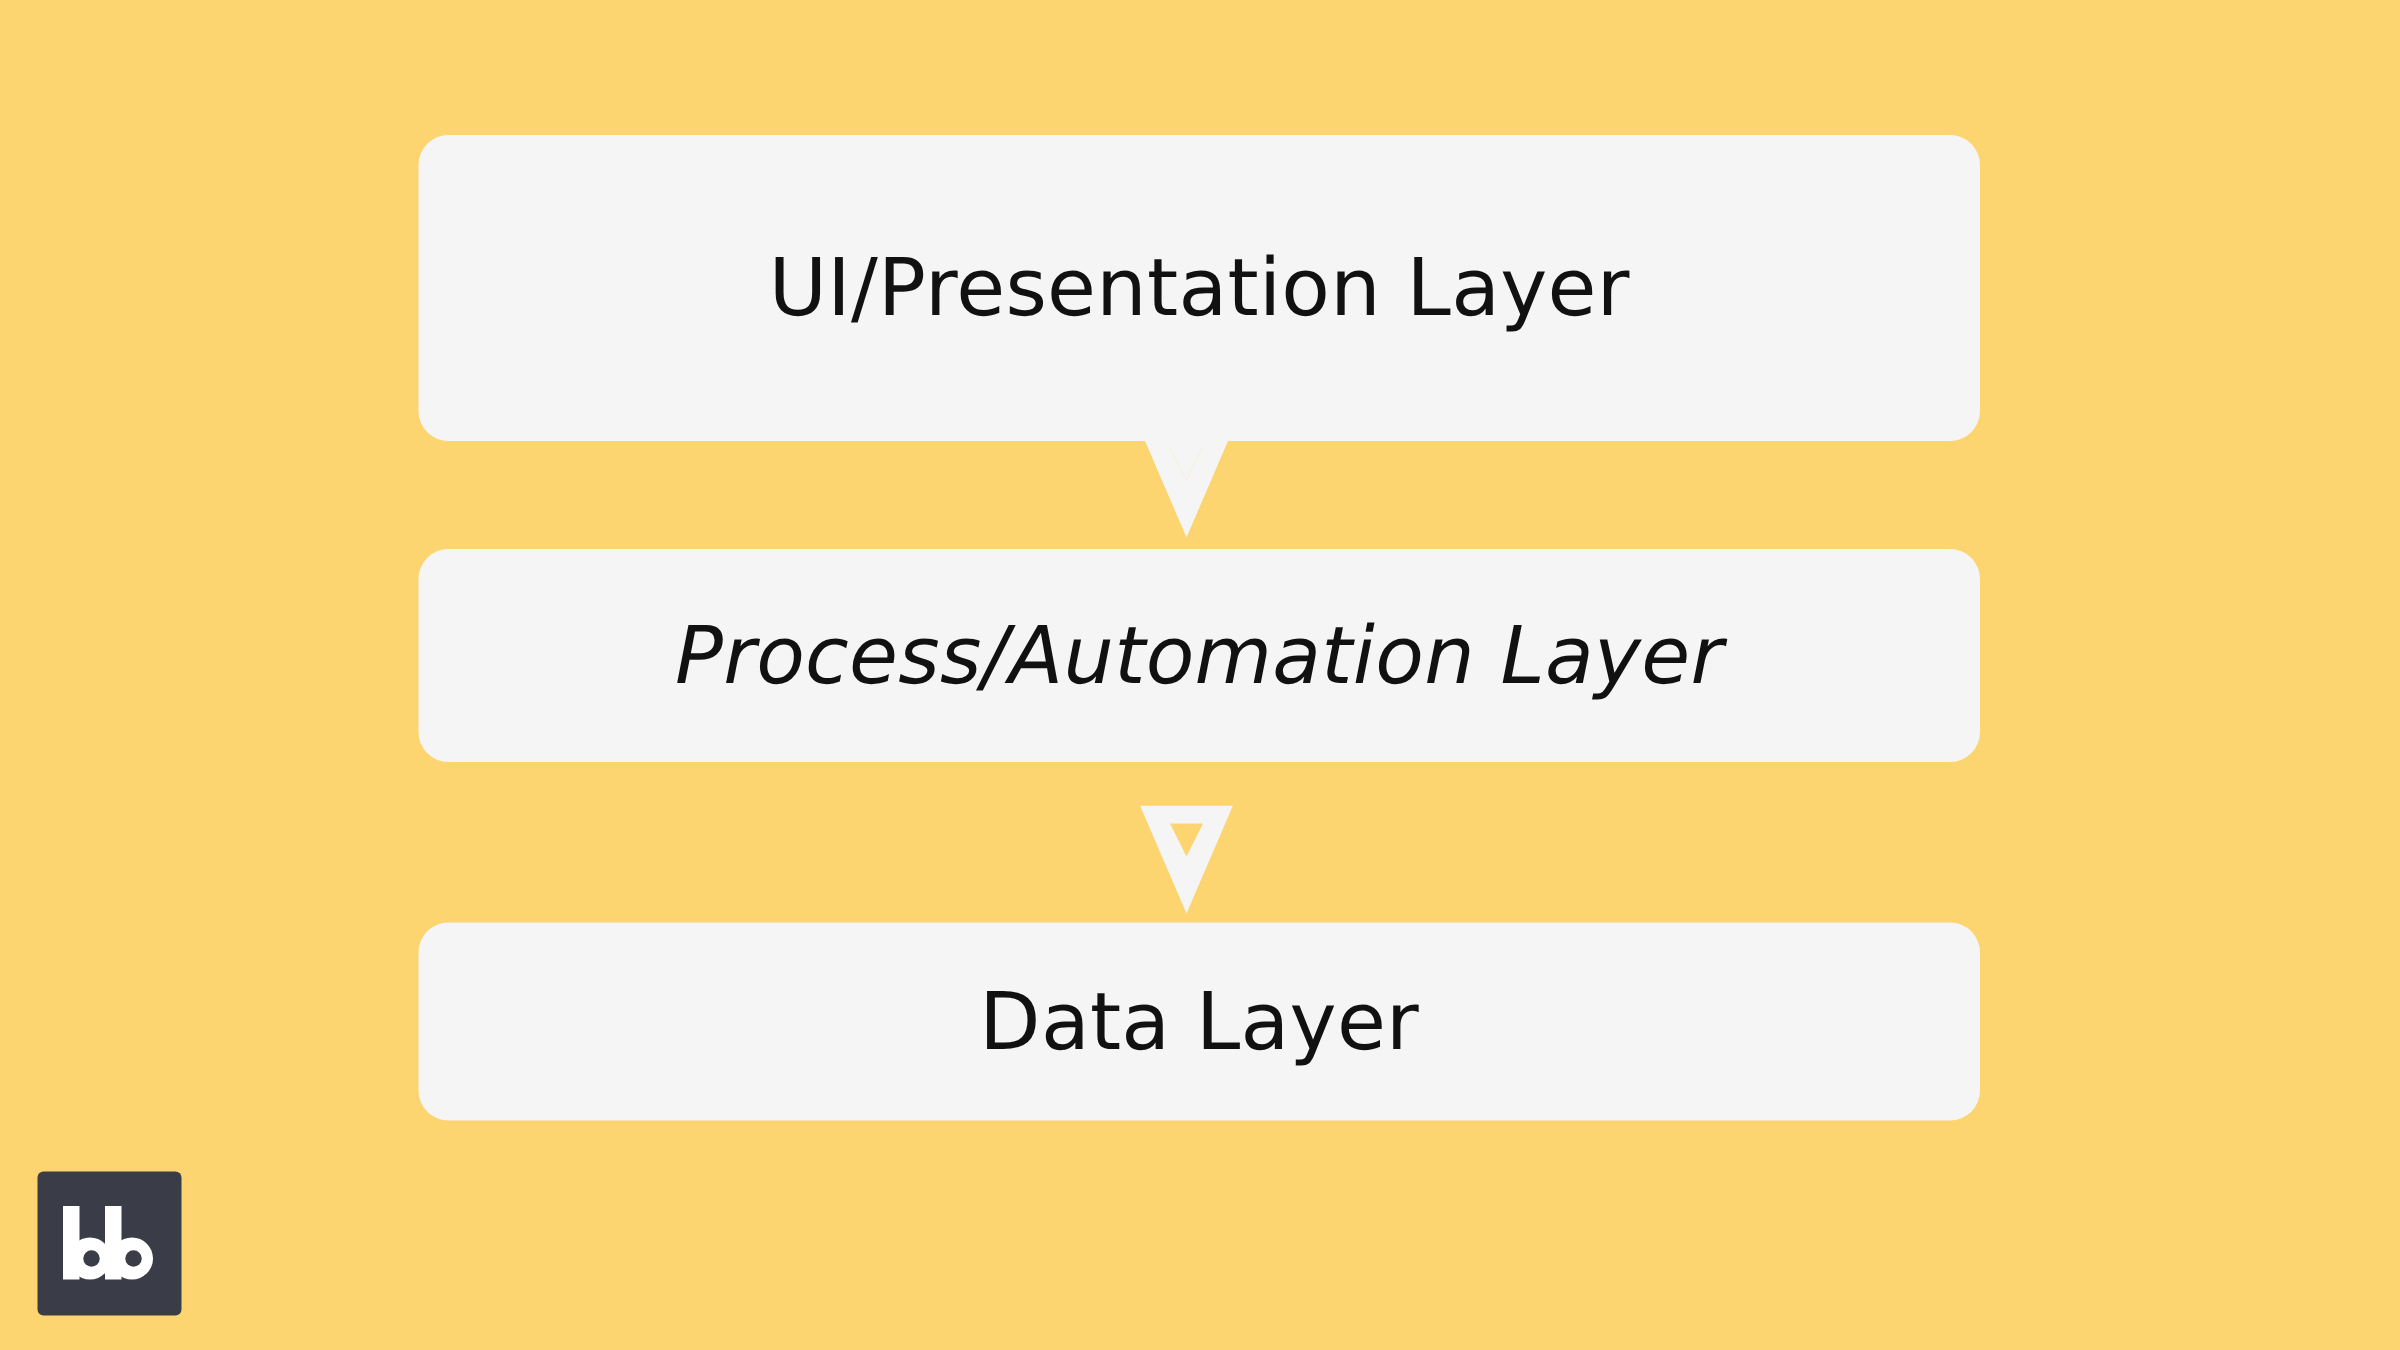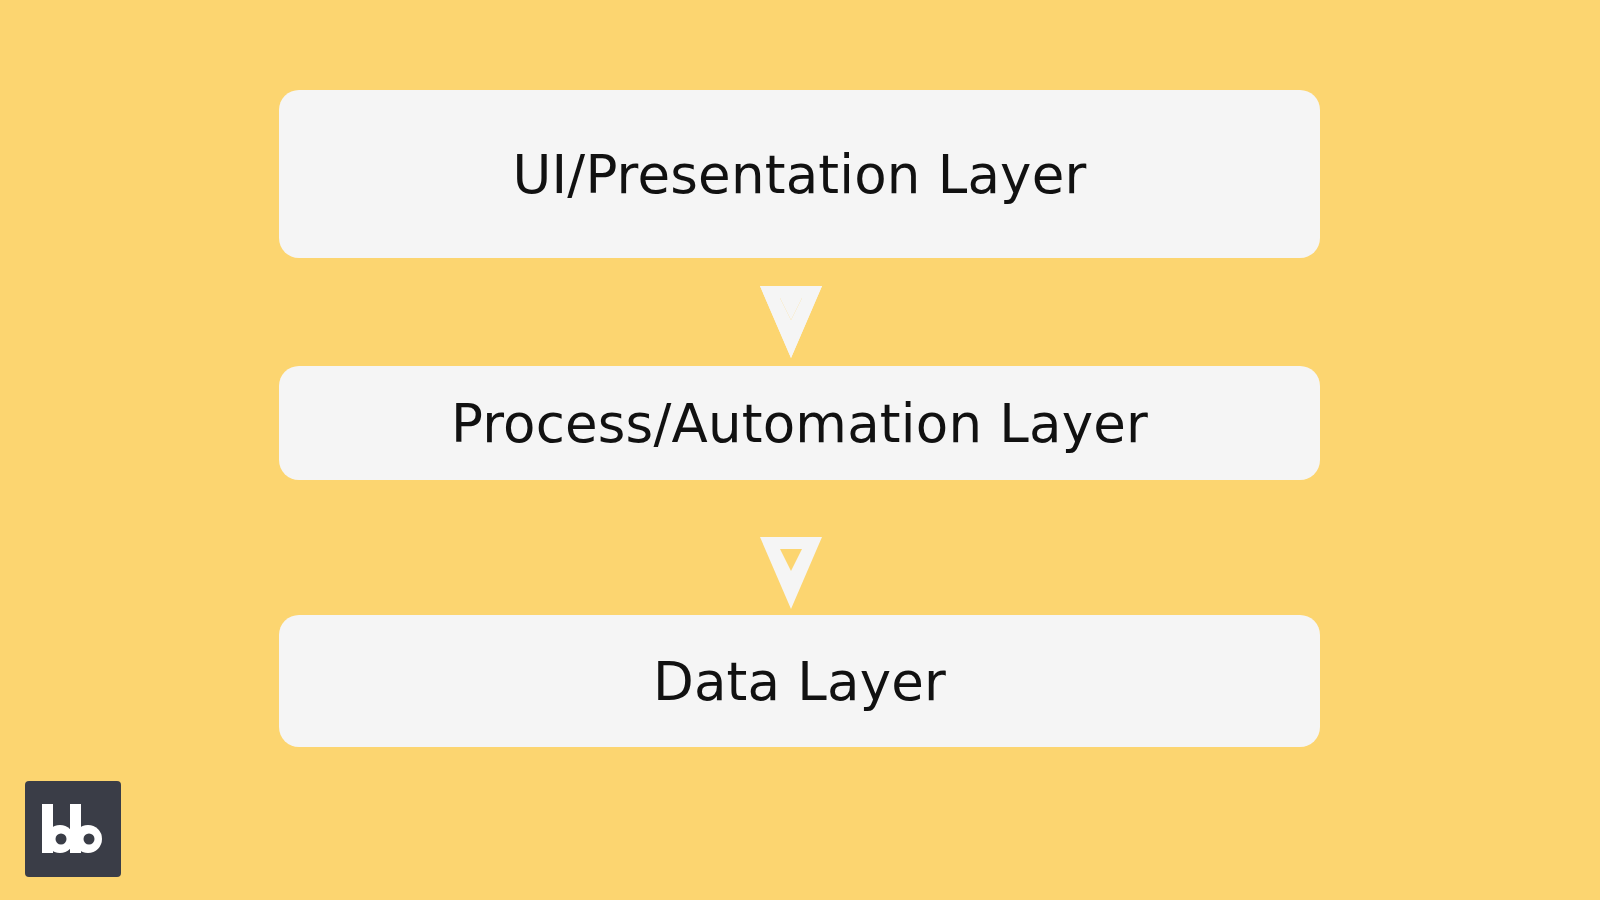--- a/index.html
+++ b/index.html
@@ -16,22 +16,22 @@
       width: 1041px;
       background: #f5f5f5;
       border-radius: 20px;
       display: flex;
       align-items: center;
       justify-content: center;
       color: #111111;
       font-size: 53px;
       letter-spacing: 0.2px;
     }
-    #box1 { top: 90px; height: 168px; }
-    #box2 { top: 366px; height: 114px; }
+    #box1 { top: 90px; height: 204px; }
+    #box2 { top: 366px; height: 142px; font-style: italic; }
     #box3 { top: 615px; height: 132px; }
     .arrow {
       position: absolute;
       left: 760px;
       width: 62px;
       height: 72px;
     }
     #arrow1 { top: 286px; }
     #arrow2 { top: 537px; }
     .logo {

